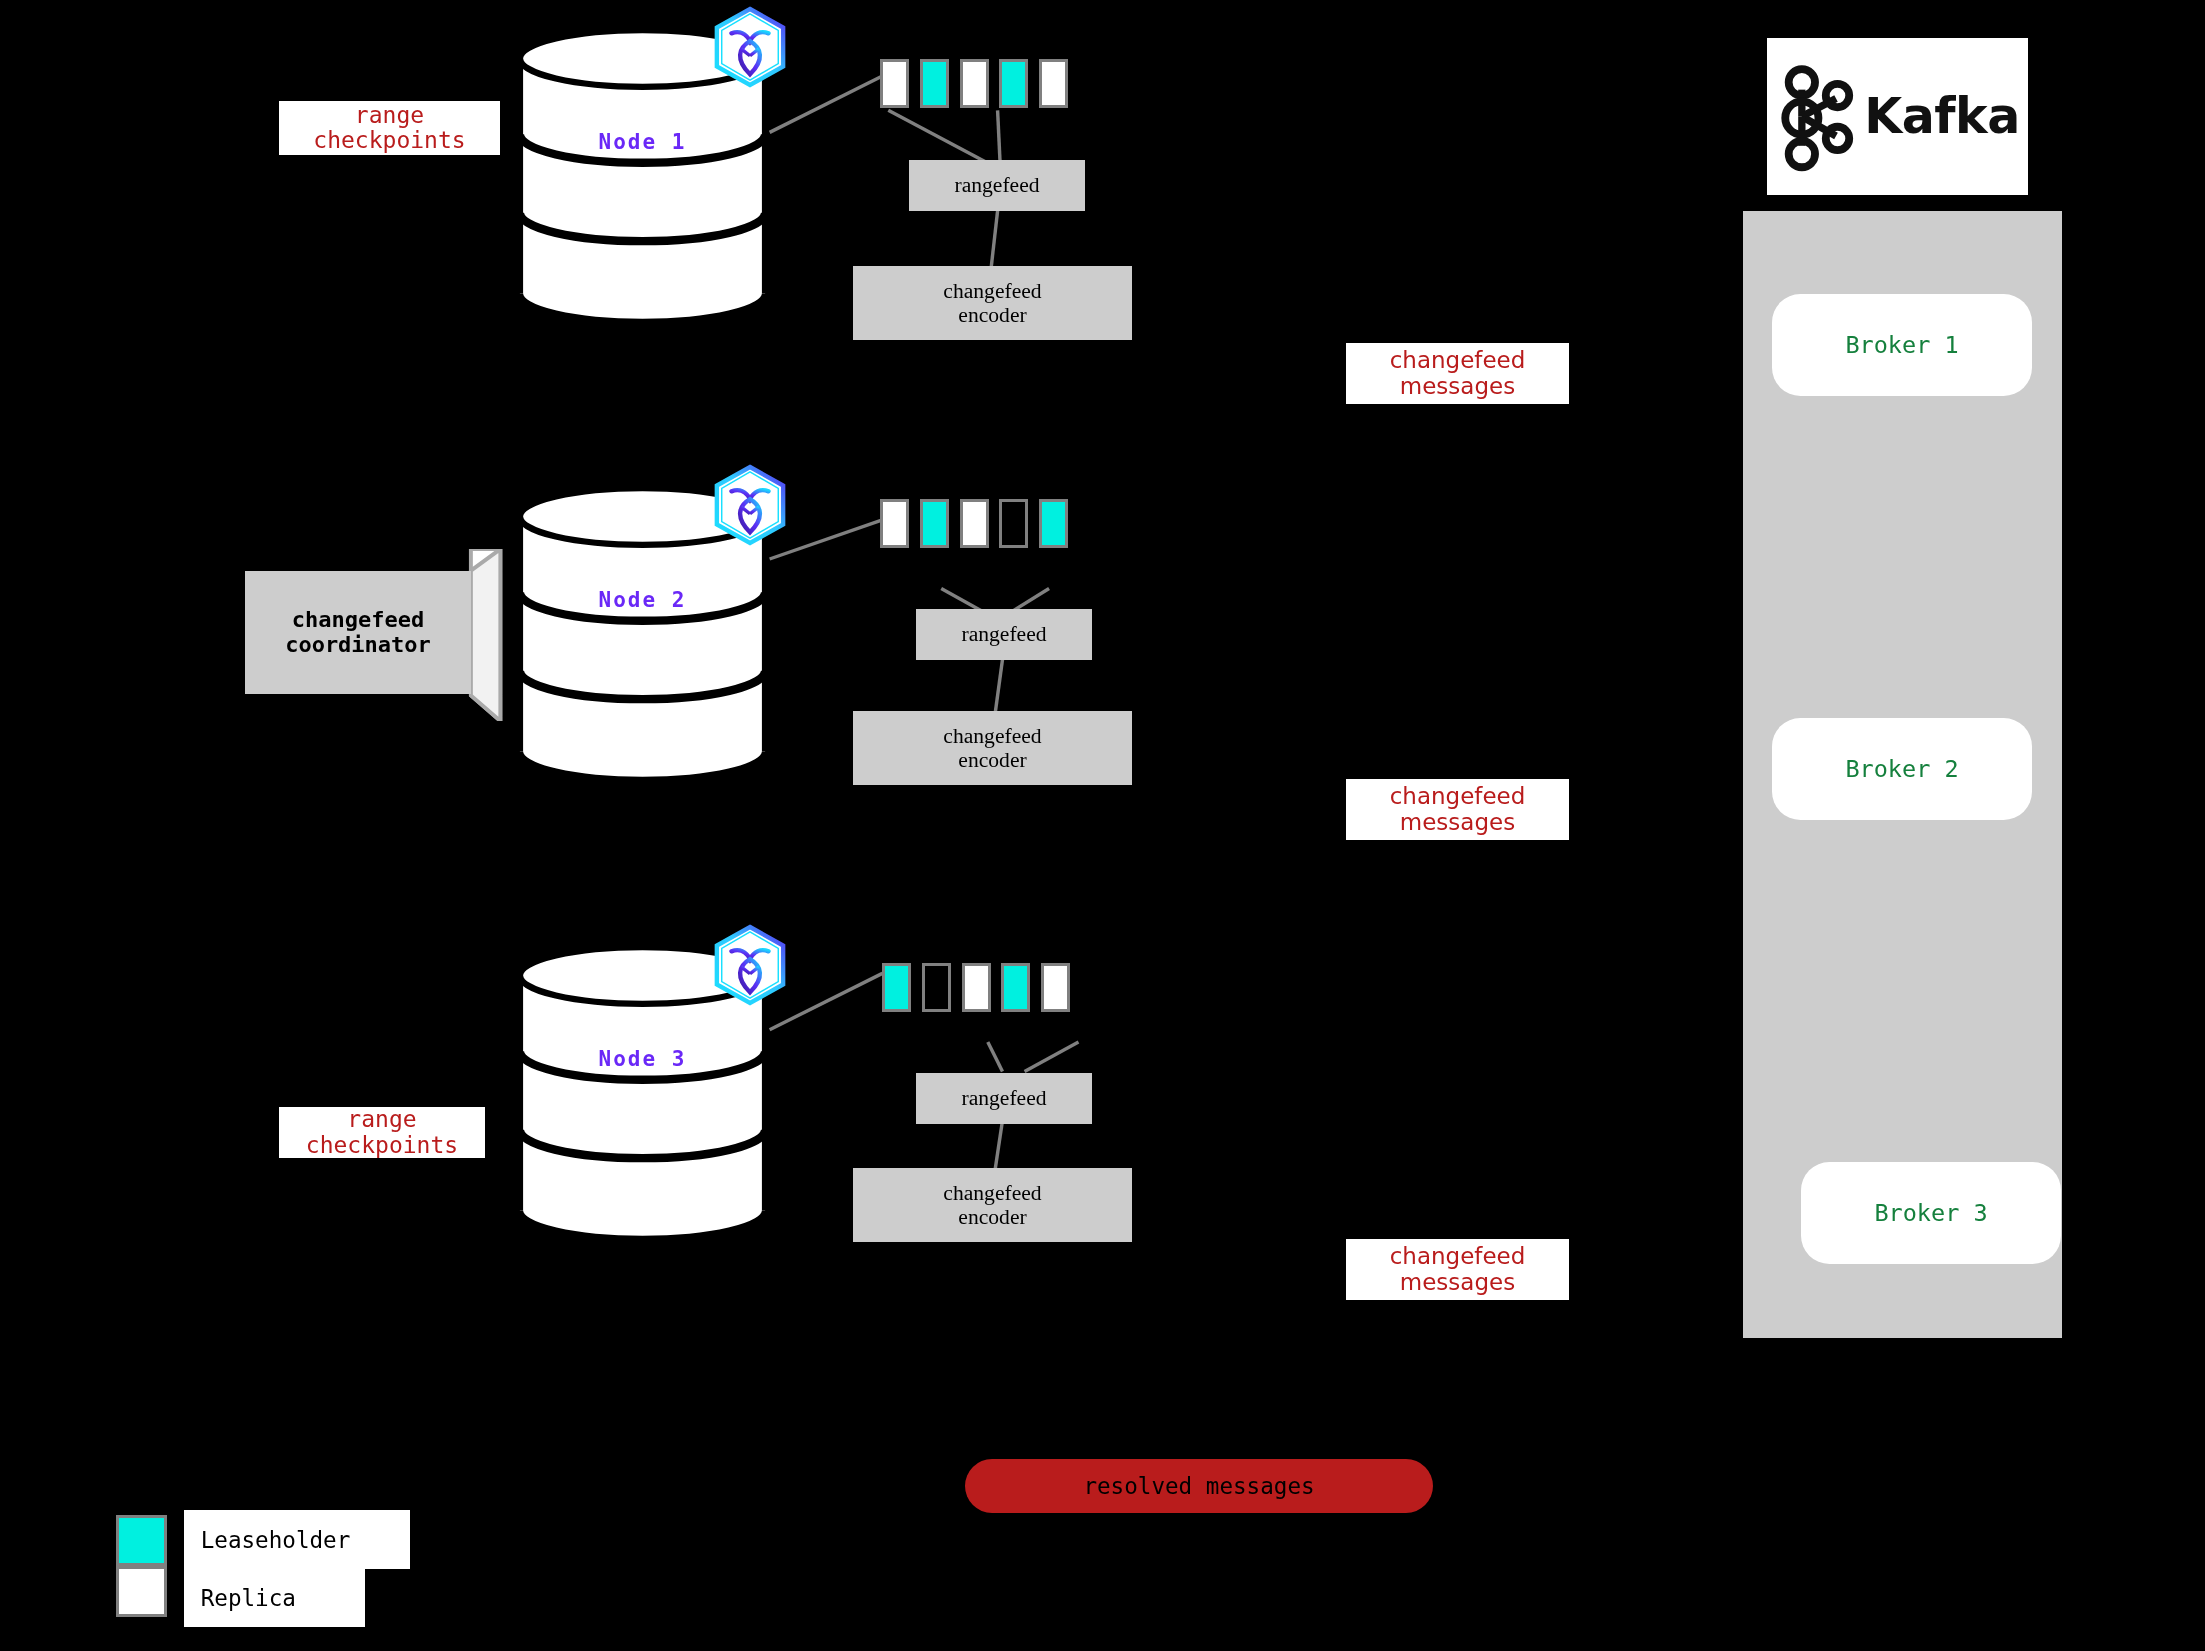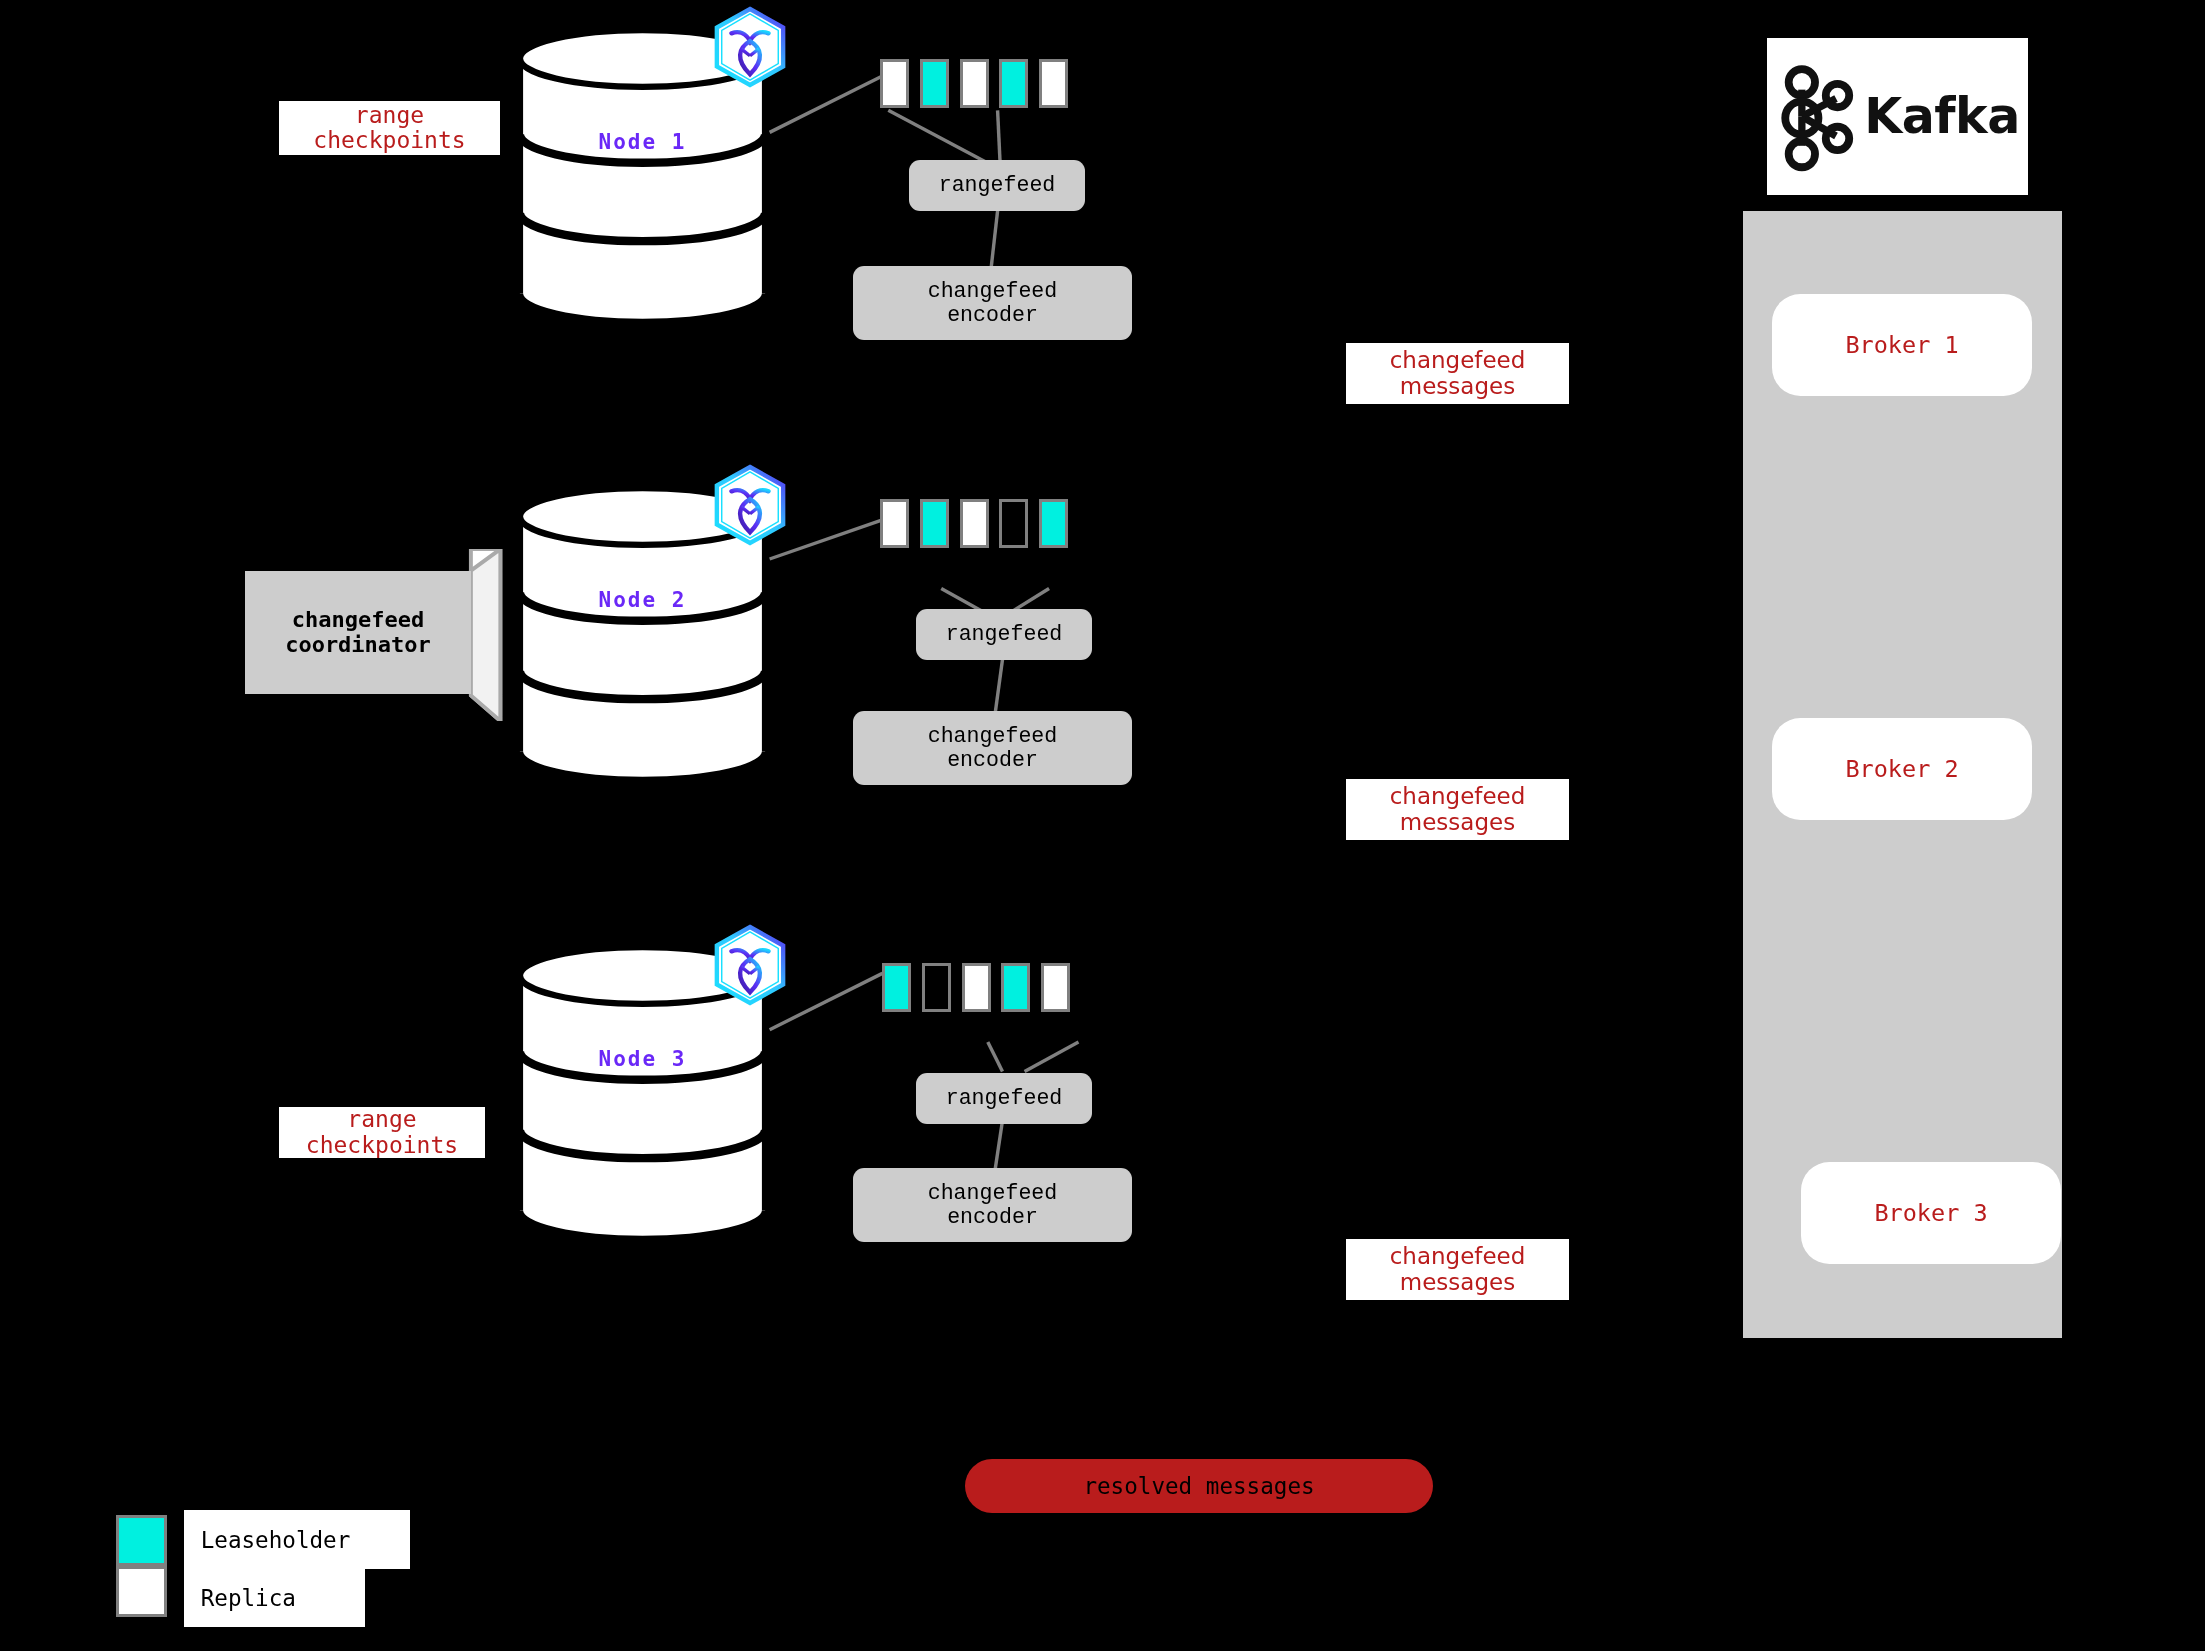--- a/index.html
+++ b/index.html
@@ -23,22 +23,22 @@
   .ranges{position:absolute;display:flex;gap:10.8px;}
   .range-box{width:29px;height:49px;border:3.4px solid #808080;box-sizing:border-box;}
   .range-box.leaseholder{background:#00f0e0;}
   .range-box.replica{background:#ffffff;}
   .range-box.empty{background:transparent;}
 
   
   .gbox{position:absolute;background:#cdcdcd;color:#000;
         display:flex;align-items:center;justify-content:center;
         text-align:center;line-height:1.12;
-        font-family:Liberation Mono, monospace;
-        font-size:21.6px;font-stretch:condensed;border-radius:11px;}
+        font-family:Liberation Serif, serif;
+        font-size:21.6px;font-stretch:condensed;}
   .gbox.two-line{white-space:pre-line;}
 
   
   .wbox{position:absolute;background:#ffffff;color:#b91c1c;
         display:flex;align-items:center;justify-content:center;
         text-align:center;line-height:1.1;white-space:pre-line;
         font-family:"DejaVu Sans Mono","Liberation Mono",monospace;
         font-size:23px;overflow:visible;}
   .wbox.sans{font-family:"DejaVu Sans","Liberation Sans",sans-serif;}
 
@@ -52,21 +52,21 @@
 
   
   .kafka-logo{position:absolute;background:#fff;display:flex;
       align-items:center;justify-content:center;gap:5.9px;}
   .kafka-word{font-family:"DejaVu Sans","Liberation Sans",sans-serif;
       font-weight:bold;font-size:49px;color:#111;letter-spacing:-0.5px;text-align:center;}
   .broker-panel{position:absolute;background:#cdcdcd;}
   .broker{position:absolute;background:#fff;border-radius:28.4px;
       display:flex;align-items:center;justify-content:center;
       font-family:"DejaVu Sans Mono","Liberation Mono",monospace;
-      font-size:23.5px;color:#b91c1c;}
+      font-size:23.5px;color:#15803d;}
 
   
   .pill{position:absolute;background:#b91c1c;border-radius:490px;
       display:flex;align-items:center;justify-content:center;
       font-family:"DejaVu Sans Mono","Liberation Mono",monospace;
       font-size:22.6px;color:#000;}
 
   
   .legend-sw{position:absolute;width:51px;height:51px;
       border:3.4px solid #808080;box-sizing:border-box;}

